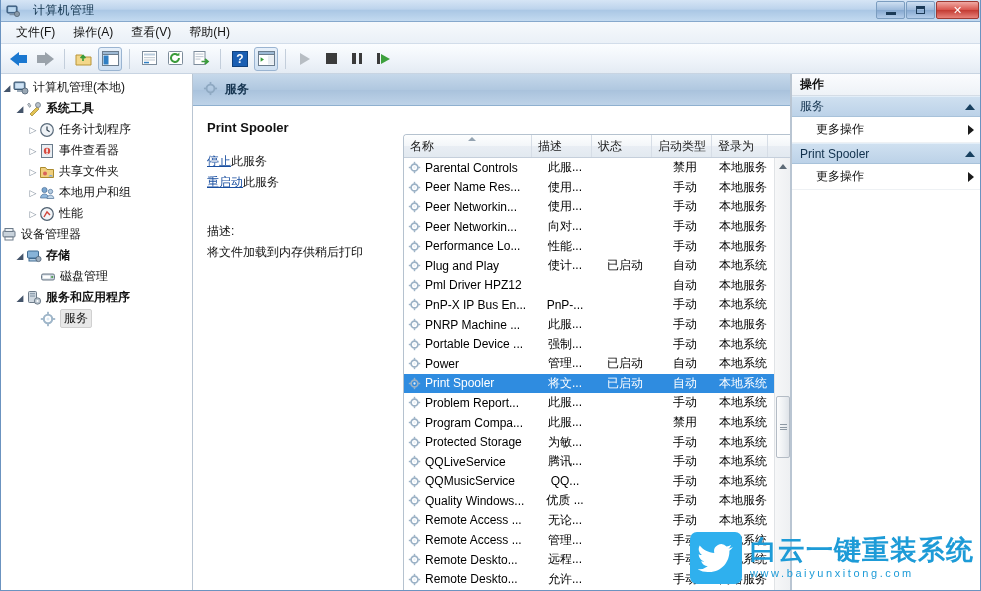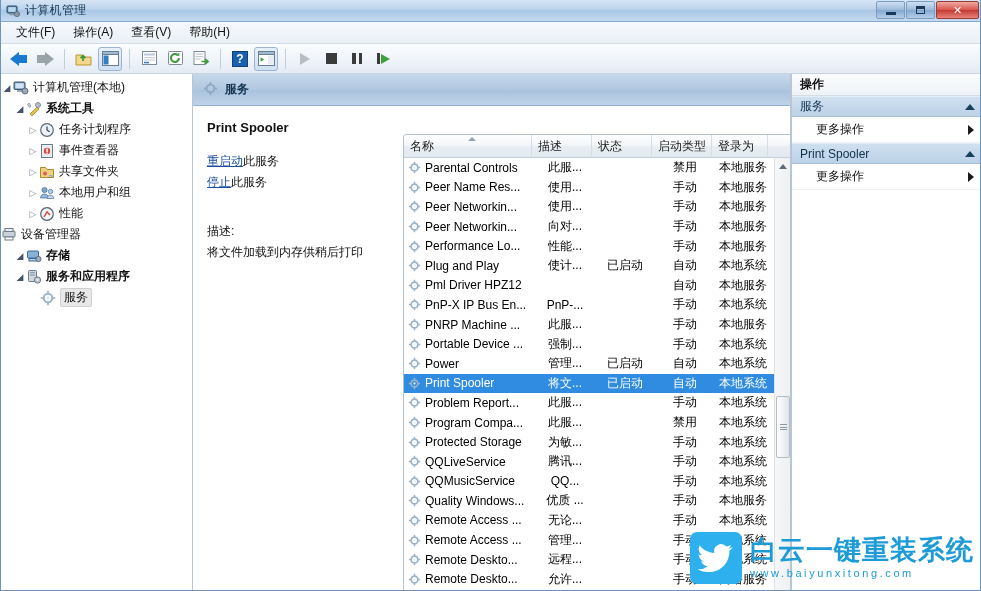--- a/index.html
+++ b/index.html
@@ -12,21 +12,21 @@
   }
   #app { position:relative; width:981px; height:591px; overflow:hidden;
          background:#fff;
          border:1px solid #6b93c0; border-top:none; }
 
   
   .titlebar {
     position:absolute; left:0; top:0; width:981px; height:22px;
     background: linear-gradient(to bottom,#d6e5f5 0%, #bcd3ec 45%, #a9c6e4 46%, #c3daf0 100%);
     border-bottom:1px solid #86a8cc;
-    display:flex; align-items:center;
+    display:flex; align-items:center;gap:8px;
   }
   .titlebar .tb-icon { margin-left:5px; margin-right:5px; width:14px;height:14px; position:relative; }
   .titlebar .tb-title { font-size:12px; color:#11334d; letter-spacing:0.3px; }
   .wincontrols { position:absolute; right:3px; top:1px; display:flex; gap:1px; }
   .wc {
     width:29px; height:18px; border:1px solid #7b9dc0; border-radius:2px;
     display:flex; align-items:center; justify-content:center;
     font-size:11px; color:#16314b;
     background:linear-gradient(to bottom,#cfe0f2,#9ab8da 52%,#87a9d0 53%,#b4cdea);
   }
@@ -409,20 +409,30 @@
           <svg width="16" height="16" viewBox="0 0 16 16">
               <rect x="1.5" y="3" width="11" height="7" rx="1" fill="#87b3d8" stroke="#3f6displaced88"></rect>
               <rect x="1.5" y="3" width="11" height="7" rx="1" fill="#87b3d8" stroke="#3f6a90"></rect>
               <rect x="3" y="10.5" width="8" height="2.5" fill="#b5cee3" stroke="#3f6a90"></rect>
               <circle cx="12.5" cy="11" r="2.6" fill="#9fb0c0" stroke="#4d6074" stroke-width="0.8"></circle>
             </svg>
         </span>
         <span class="tlabel" style="font-weight:bold">存储</span>
       </div>
 
+      <div class="tnode" style="padding-left:39px">
+        <span class="ticon">
+          <svg width="16" height="16" viewBox="0 0 16 16">
+              <rect x="1.5" y="5" width="13" height="6" rx="1.5" fill="#c9d3dc" stroke="#6c7a88"></rect>
+              <rect x="3" y="6.5" width="7" height="3" fill="#fff"></rect>
+              <circle cx="12.2" cy="8" r="1.1" fill="#4a9b4a"></circle>
+            </svg>
+        </span>
+        <span class="tlabel">磁盘管理</span>
+      </div>
 
       <div class="tnode" style="padding-left:13px">
         <span class="expander open"></span>
         <span class="ticon">
           <svg width="16" height="16" viewBox="0 0 16 16">
               <rect x="2.5" y="1.5" width="8" height="11" rx="1" fill="#cfd8e0" stroke="#6d7b89"></rect>
               <rect x="4" y="3" width="5" height="1.3" fill="#8fa0b0"></rect>
               <rect x="4" y="5.4" width="5" height="1.3" fill="#8fa0b0"></rect>
               <circle cx="11.5" cy="11" r="3.2" fill="#b9c4ce" stroke="#5d6c7a" stroke-width="0.8"></circle>
               <circle cx="11.5" cy="11" r="1.1" fill="#fff"></circle>
@@ -462,24 +472,24 @@
               </g>
             </svg>
         </span>
         <span class="hd-title">服务</span>
       </div>
 
       <div class="mid-content">
         <div class="detail-col">
           <div class="svc-name">Print Spooler</div>
           <div class="svc-link">
-            <a>重启动</a><span>此服务</span>
+            <a>停止</a><span>此服务</span>
           </div>
           <div class="svc-link">
-            <a>停止</a><span>此服务</span>
+            <a>重启动</a><span>此服务</span>
           </div>
           <div class="desc-label">描述:</div>
           <div class="desc-text">将文件加载到内存供稍后打印</div>
         </div>
 
         <div class="list-col">
           <div class="list-box">
             <div class="lhead" id="lhead">
                 <div class="hcell" style="width: 128px;">
                   <span>名称</span>

